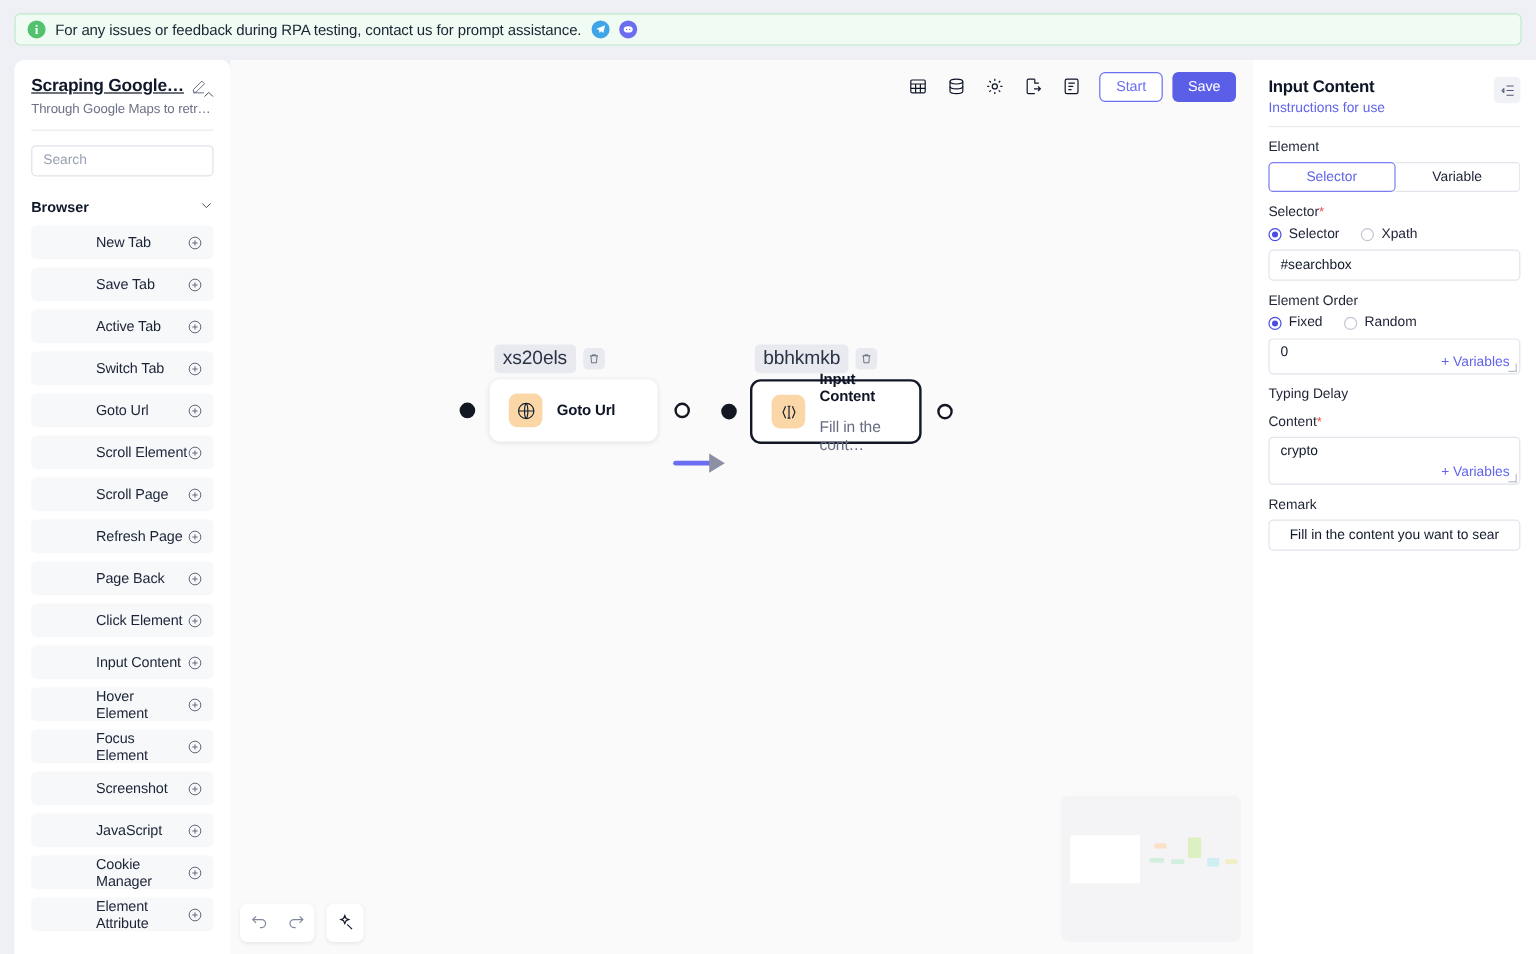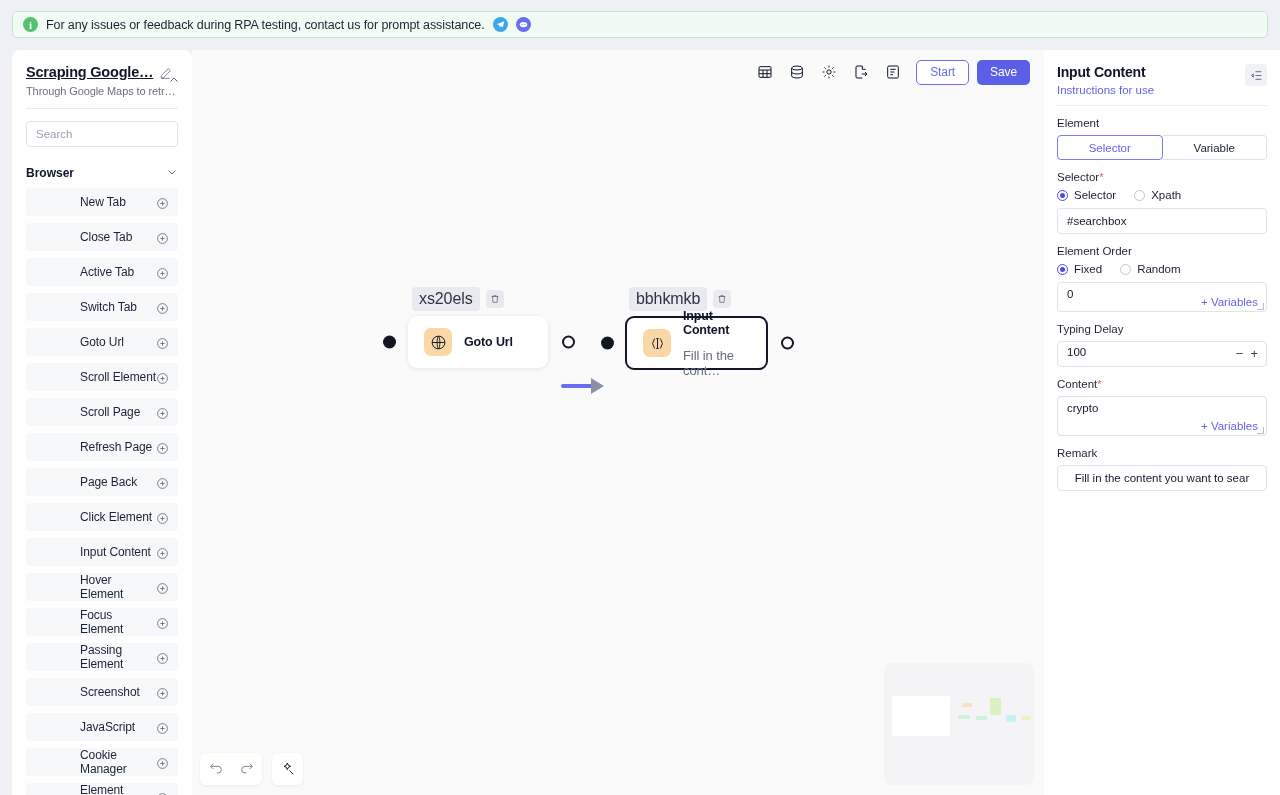--- a/index.html
+++ b/index.html
@@ -276,21 +276,21 @@
 
   <div class="sb-list" id="sidebar-list">
       <div class="sb-item">
         <span class="sb-item-label">New Tab</span>
         <span class="sb-plus"><svg viewBox="0 0 24 24" fill="none" stroke="#5d6478" stroke-width="1.5">
             <circle cx="12" cy="12" r="9"></circle>
             <path d="M12 8v8M8 12h8"></path>
           </svg></span>
       </div>
       <div class="sb-item">
-        <span class="sb-item-label">Close Tab</span>
+        <span class="sb-item-label">Save Tab</span>
         <span class="sb-plus"><svg viewBox="0 0 24 24" fill="none" stroke="#5d6478" stroke-width="1.5">
             <circle cx="12" cy="12" r="9"></circle>
             <path d="M12 8v8M8 12h8"></path>
           </svg></span>
       </div>
       <div class="sb-item">
         <span class="sb-item-label">Active Tab</span>
         <span class="sb-plus"><svg viewBox="0 0 24 24" fill="none" stroke="#5d6478" stroke-width="1.5">
             <circle cx="12" cy="12" r="9"></circle>
             <path d="M12 8v8M8 12h8"></path>
@@ -354,27 +354,20 @@
       </div>
       <div class="sb-item">
         <span class="sb-item-label">Hover Element</span>
         <span class="sb-plus"><svg viewBox="0 0 24 24" fill="none" stroke="#5d6478" stroke-width="1.5">
             <circle cx="12" cy="12" r="9"></circle>
             <path d="M12 8v8M8 12h8"></path>
           </svg></span>
       </div>
       <div class="sb-item">
         <span class="sb-item-label">Focus Element</span>
-        <span class="sb-plus"><svg viewBox="0 0 24 24" fill="none" stroke="#5d6478" stroke-width="1.5">
-            <circle cx="12" cy="12" r="9"></circle>
-            <path d="M12 8v8M8 12h8"></path>
-          </svg></span>
-      </div>
-      <div class="sb-item">
-        <span class="sb-item-label">Passing Element</span>
         <span class="sb-plus"><svg viewBox="0 0 24 24" fill="none" stroke="#5d6478" stroke-width="1.5">
             <circle cx="12" cy="12" r="9"></circle>
             <path d="M12 8v8M8 12h8"></path>
           </svg></span>
       </div>
       <div class="sb-item">
         <span class="sb-item-label">Screenshot</span>
         <span class="sb-plus"><svg viewBox="0 0 24 24" fill="none" stroke="#5d6478" stroke-width="1.5">
             <circle cx="12" cy="12" r="9"></circle>
             <path d="M12 8v8M8 12h8"></path>
@@ -572,27 +565,20 @@
     <span class="radio"></span>
     <span class="radio-lbl">Random</span>
   </div>
   <div class="rp-box-tall" style="height:30px;">
     <span class="val">0</span>
     <span class="rp-varlink">+ Variables</span>
     <span class="rp-resize"></span>
   </div>
 
   <div class="rp-label">Typing Delay</div>
-  <div class="rp-box-tall" style="height:26px;">
-    <span class="val" style="top:4px;">100</span>
-    <span class="step-ctrl">
-      <span>−</span>
-      <span>+</span>
-    </span>
-  </div>
 
   <div class="rp-label">
     <span>Content</span><span class="req">*</span>
   </div>
   <div class="rp-box-tall">
     <span class="val">crypto</span>
     <span class="rp-varlink">+ Variables</span>
     <span class="rp-resize"></span>
   </div>
 

